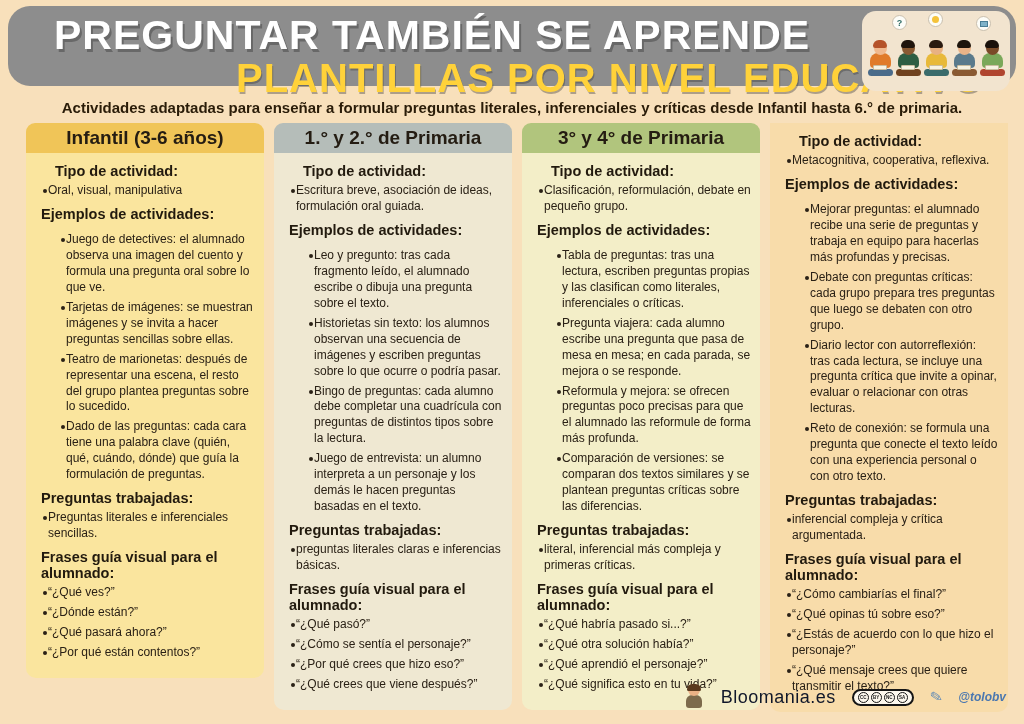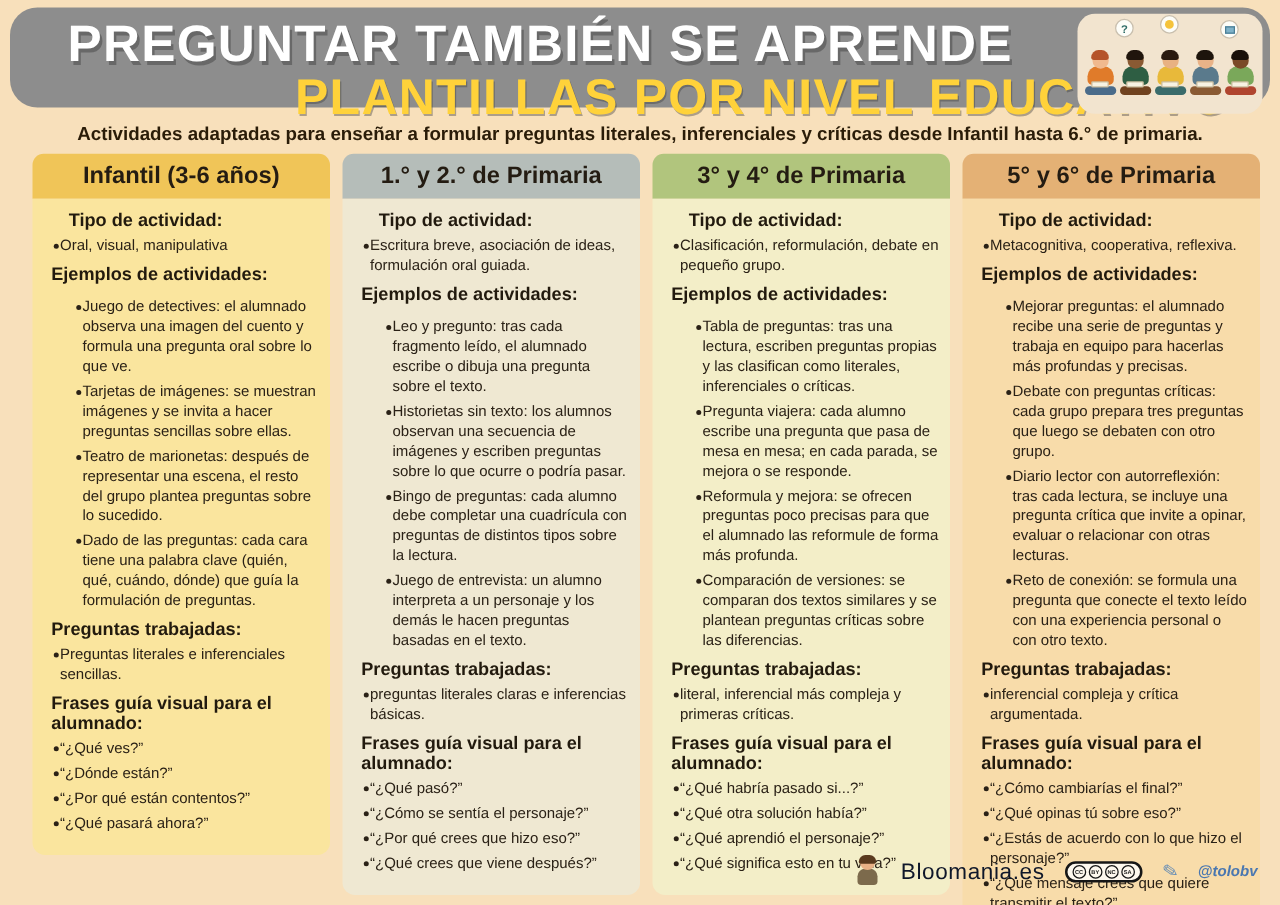--- a/index.html
+++ b/index.html
@@ -36,21 +36,21 @@
     border-radius:1px; margin:-3px auto 0; position:relative; z-index:2; }
 
   
   .subtitle{ position:absolute; top:99px; left:0; right:0; text-align:center;
     font-size:15px; font-weight:bold; color:#2a1c08; }
 
   
   .columns{ position:absolute; top:123px; left:0; right:0; display:flex; gap:10px;
     align-items:flex-start; padding:0 18px 0 26px; }
   .column{ width:238px; flex:0 0 auto; }
-  .col-header{ height:36px; display:flex; align-items:center; justify-content:center;
+  .col-header{ height:30px; display:flex; align-items:center; justify-content:center;
     border-radius:9px 9px 0 0; font-size:19px; font-weight:bold; color:#241c12; }
   .col-body{ border-radius:0 0 10px 10px; padding:7px 7px 12px; }
   .sec-heading{ font-weight:bold; font-size:14.5px; color:#221a0e; margin:7px 4px 4px 8px; }
   .sec-heading.first{ margin-left:22px; margin-top:3px; }
   .bullets{ list-style:none; margin:1px 0 5px; padding:0 2px 0 10px; }
   .bullets.deep{ padding-left:28px;margin-top:10px; }
   .bullets li{ display:flex; gap:1px; font-size:12px; line-height:1.33; color:#2a2116;
     margin-bottom:4px; }
   .bullets li .dot{ flex:0 0 auto; width:4px; height:4px; border-radius:50%;
     background:#2a2116; margin-top:6px; }
@@ -180,25 +180,25 @@
             <li>
               <span class="dot"></span>
               <span>“¿Qué ves?”</span>
             </li>
             <li>
               <span class="dot"></span>
               <span>“¿Dónde están?”</span>
             </li>
             <li>
               <span class="dot"></span>
+              <span>“¿Qué pasará ahora?”</span>
+            </li>
+            <li>
+              <span class="dot"></span>
               <span>“¿Por qué están contentos?”</span>
-            </li>
-            <li>
-              <span class="dot"></span>
-              <span>“¿Qué pasará ahora?”</span>
             </li>
           </ul>
         </div>
       </div>
       <div class="column">
         <div class="col-header" style="background: rgb(181, 189, 185);">1.° y 2.° de Primaria</div>
         <div class="col-body" style="background: rgb(239, 232, 210);">
           <div class="sec-heading first">Tipo de actividad:</div>
           <ul class="bullets">
             <li>
@@ -304,21 +304,20 @@
               <span>“¿Qué aprendió el personaje?”</span>
             </li>
             <li>
               <span class="dot"></span>
               <span>“¿Qué significa esto en tu vida?”</span>
             </li>
           </ul>
         </div>
       </div>
       <div class="column">
-        <div class="col-header" style="background: rgb(228, 177, 117);">5° y 6° de Primaria</div>
         <div class="col-body" style="background: rgb(248, 220, 170);">
           <div class="sec-heading first">Tipo de actividad:</div>
           <ul class="bullets">
             <li>
               <span class="dot"></span>
               <span>Metacognitiva, cooperativa, reflexiva.</span>
             </li>
           </ul>
           <div class="sec-heading">Ejemplos de actividades:</div>
           <ul class="bullets deep">

